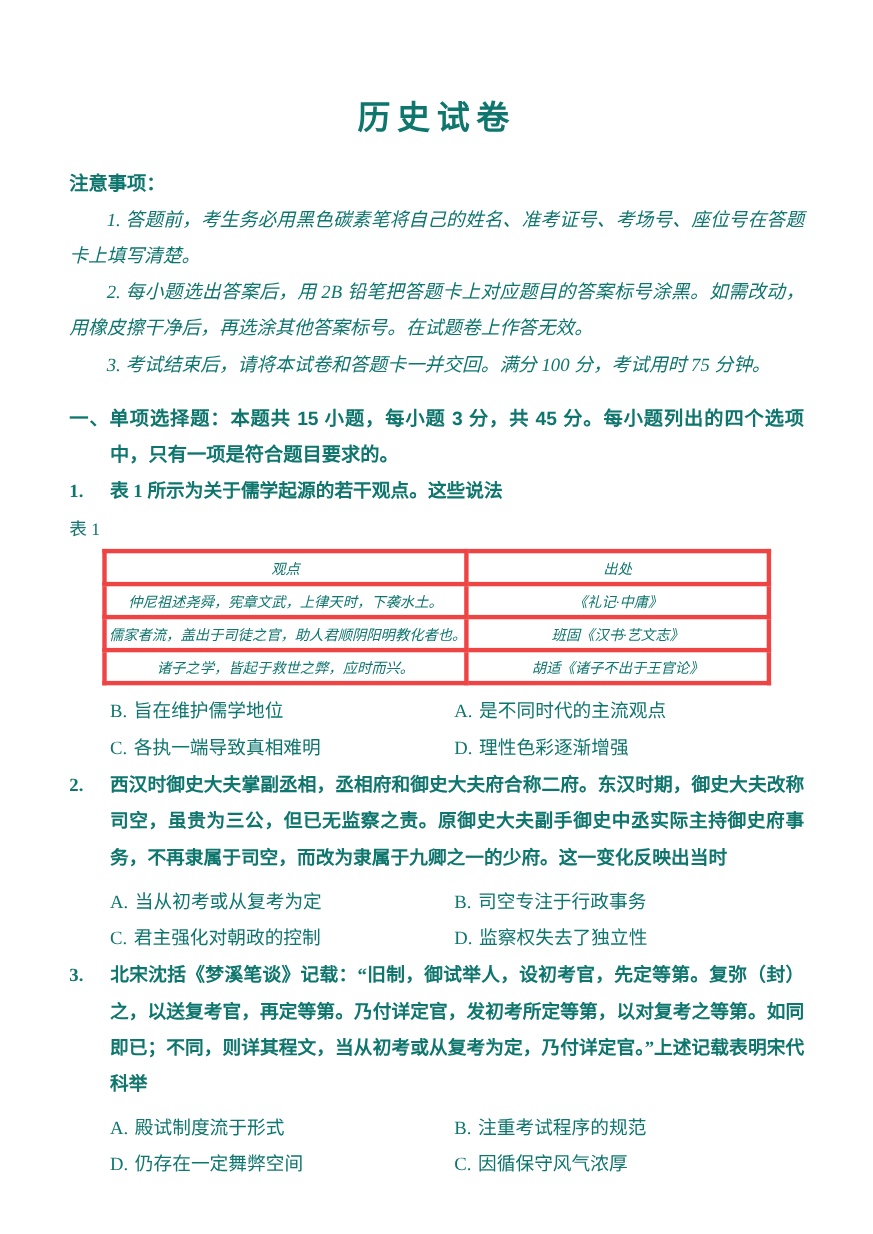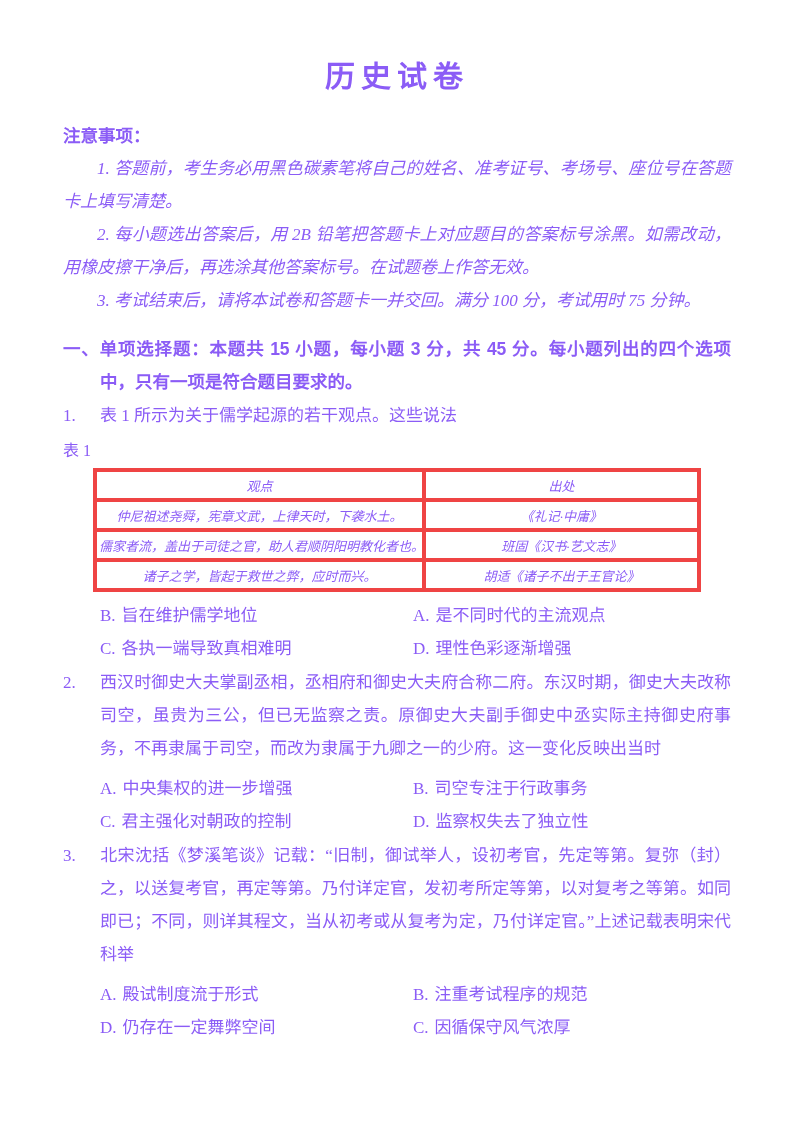--- a/index.html
+++ b/index.html
@@ -2,22 +2,22 @@
 <html lang="zh-CN"><head>
 <meta charset="utf-8">
 <style>
   * { margin:0; padding:0; box-sizing:border-box; }
   html, body { background:#ffffff; }
   .page {
     position:relative;
     width:794px; height:1122px;
     margin:0 auto;
     background:#ffffff;
-    color:#8b5cf6;
-    padding:60px 63px 0 63px;
+    color:#0f766e;
+    padding:91px 63px 0 63px;
     font-family:"Liberation Serif","DejaVu Serif",serif;
     font-size:17px;
     overflow:hidden;
   }
   .title {
     font-size:30px;
     font-weight:700;
     text-align:center;
     letter-spacing:6px;
     line-height:34px;
@@ -45,20 +45,21 @@
     padding-left:37px;
     text-indent:-37px;
     text-align:justify;
   }
   .question { margin-top:0; }
   .stem {
     line-height:33px;
     text-align:justify;
     padding-left:37px;
     text-indent:-37px;
+    font-weight:bold;
   }
   .qnum {
     display:inline-block;
     width:37px;
     text-indent:0;
   }
   .table-caption {
     text-align:left;
     font-size:16px;
     line-height:30px;
@@ -148,21 +149,21 @@
       <div class="option"><span class="opt-label">B.</span><span class="opt-text">旨在维护儒学地位</span></div>
       <div class="option"><span class="opt-label">A.</span><span class="opt-text">是不同时代的主流观点</span></div>
       <div class="option"><span class="opt-label">C.</span><span class="opt-text">各执一端导致真相难明</span></div>
       <div class="option"><span class="opt-label">D.</span><span class="opt-text">理性色彩逐渐增强</span></div>
     </div>
   </div>
 
   <div class="question q2">
     <p class="stem"><span class="qnum">2.</span><span>西汉时御史大夫掌副丞相，丞相府和御史大夫府合称二府。东汉时期，御史大夫改称司空，虽贵为三公，但已无监察之责。原御史大夫副手御史中丞实际主持御史府事务，不再隶属于司空，而改为隶属于九卿之一的少府。这一变化反映出当时</span></p>
     <div class="options">
-      <div class="option"><span class="opt-label">A.</span><span class="opt-text">中央集权的进一步增强</span></div>
+      <div class="option"><span class="opt-label">A.</span><span class="opt-text">当从初考或从复考为定</span></div>
       <div class="option"><span class="opt-label">B.</span><span class="opt-text">司空专注于行政事务</span></div>
       <div class="option"><span class="opt-label">C.</span><span class="opt-text">君主强化对朝政的控制</span></div>
       <div class="option"><span class="opt-label">D.</span><span class="opt-text">监察权失去了独立性</span></div>
     </div>
   </div>
 
   <div class="question q3">
     <p class="stem"><span class="qnum">3.</span><span>北宋沈括《梦溪笔谈》记载：“旧制，御试举人，设初考官，先定等第。复弥（封）之，以送复考官，再定等第。乃付详定官，发初考所定等第，以对复考之等第。如同即已；不同，则详其程文，当从初考或从复考为定，乃付详定官。”上述记载表明宋代科举</span></p>
     <div class="options">
       <div class="option"><span class="opt-label">A.</span><span class="opt-text">殿试制度流于形式</span></div>

